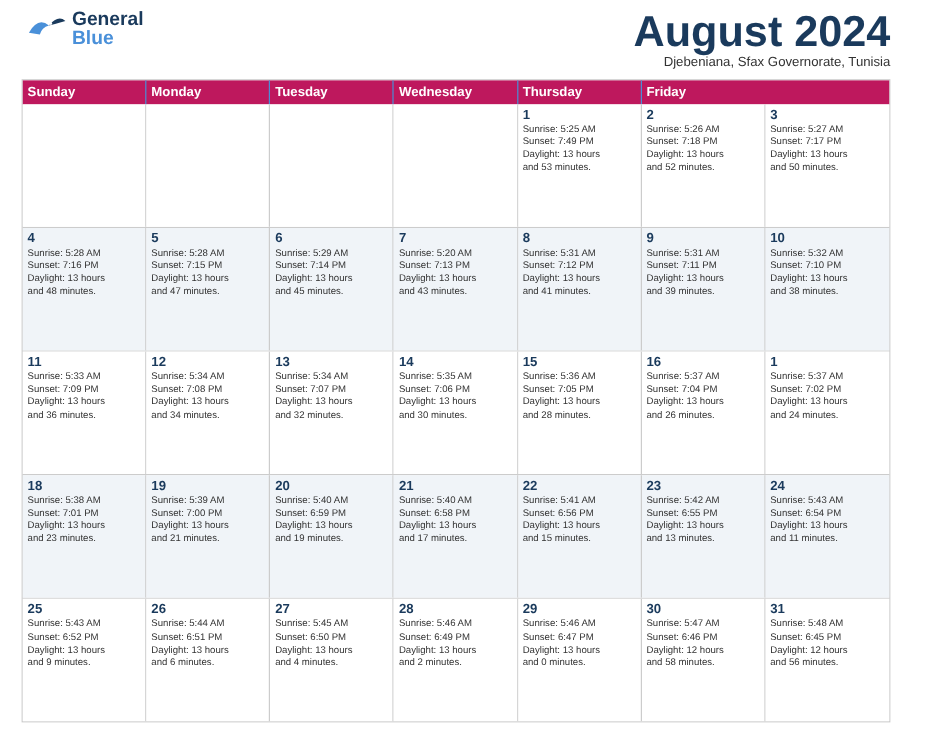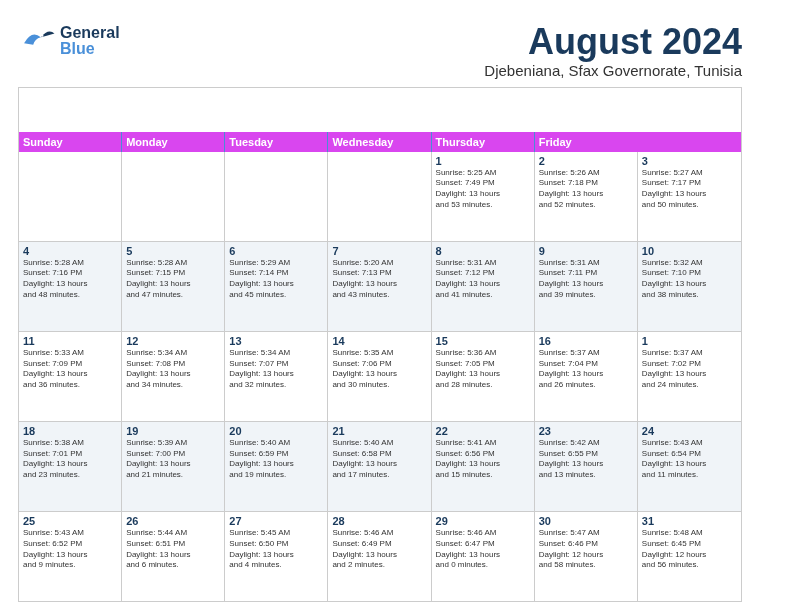--- a/index.html
+++ b/index.html
@@ -6,54 +6,53 @@
     body {
       font-family: Arial, sans-serif;
       background: #fff;
       width: 792px;
       height: 612px;
       overflow: hidden;
     }
     .page {
       width: 760px;
       height: 612px;
-      padding: 22px 18px 10px 18px;
+      padding: 6px 18px 10px 18px;
       display: flex;
       flex-direction: column;
     }
     .header {
       display: flex;
       justify-content: space-between;
       align-items: flex-start;
       margin-bottom: 8px;
     }
     .title-block {
       text-align: right;
     }
     .main-title {
       font-size: 36px;
       font-weight: bold;
       color: #1a3a5c;
       line-height: 1.1;
     }
     .subtitle {
-      font-size: 15px;
+      font-size: 11px;
       color: #333;
     }
     .calendar {
       flex: 1;
       display: flex;
       flex-direction: column;
       border: 1px solid #ccc;
     }
     .cal-header {
       display: grid;
       grid-template-columns: repeat(7, 1fr);
-      background: #d946ef;
-      margin-top: 44px;
+      background: #be185d;
     }
     .cal-header-cell {
       color: #fff;
       font-size: 11px;
       font-weight: bold;
       padding: 4px 4px;
       text-align: left;
       border-right: 1px solid #4a8dd5;
     }
     .cal-header-cell:last-child { border-right: none; }

